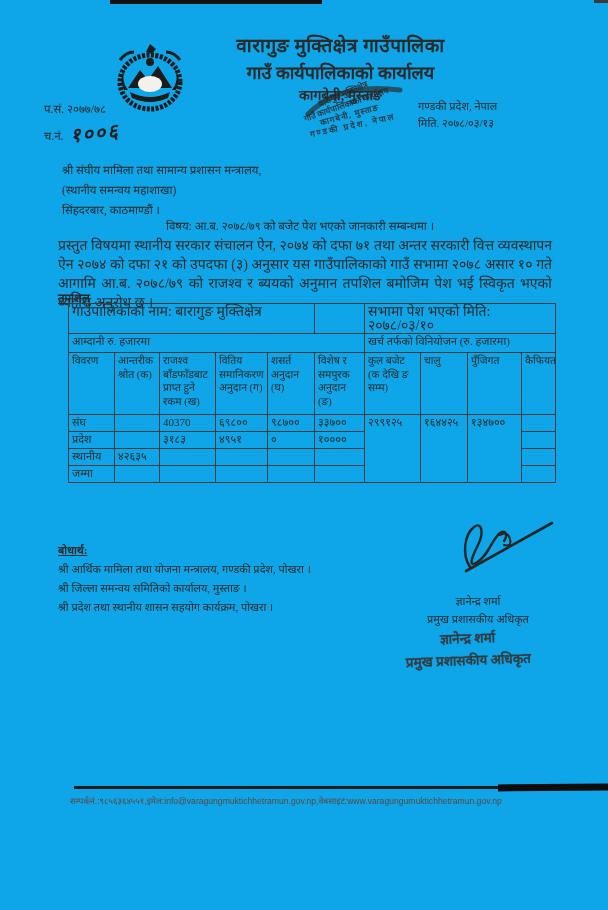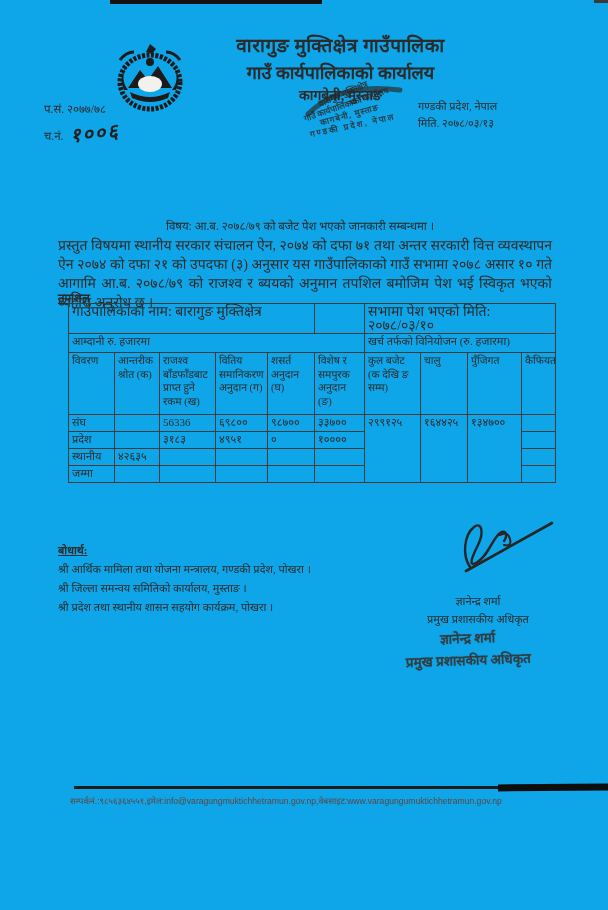--- a/index.html
+++ b/index.html
@@ -119,20 +119,25 @@
       <span>च.नं.</span>
       <span class="dispatch-no">१००६</span>
     </div>
   </div>
 
   <div class="meta-right">
     <div>गण्डकी प्रदेश, नेपाल</div>
     <div>मिति. २०७८/०३/१३</div>
   </div>
 
+  <div class="recipient">
+    <div>श्री संघीय मामिला तथा सामान्य प्रशासन मन्त्रालय,</div>
+    <div>(स्थानीय समन्वय महाशाखा)</div>
+    <div>सिंहदरबार, काठमाण्डौं ।</div>
+  </div>
 
   <div class="subject">विषय: आ.ब. २०७८/७९ को बजेट पेश भएको जानकारी सम्बन्धमा ।</div>
 
   <div class="body-par">प्रस्तुत विषयमा स्थानीय सरकार संचालन ऐन, २०७४ को दफा ७१ तथा अन्तर सरकारी वित्त व्यवस्थापन ऐन २०७४ को दफा २१ को उपदफा (३) अनुसार यस गाउँपालिकाको गाउँ सभामा २०७८ असार १० गते आगामि आ.ब. २०७८/७९ को राजश्व र ब्ययको अनुमान तपशिल बमोजिम पेश भई स्विकृत भएको ब्यहोरा अनुरोध छ ।</div>
   <div class="tapasil">तपशिल</div>
 
   <table class="budget">
     <colgroup>
       <col style="width:46px">
         <col style="width:45px">
@@ -163,21 +168,21 @@
       <td>शसर्त अनुदान (घ)</td>
       <td>विशेष र समपुरक अनुदान (ङ)</td>
       <td>कुल बजेट (क देखि ङ सम्म)</td>
       <td>चालु</td>
       <td>पुँजिगत</td>
       <td>कैफियत</td>
     </tr>
     <tr class="data">
       <td>संघ</td>
       <td class="num"></td>
-      <td class="num">56336</td>
+      <td class="num">40370</td>
       <td class="num">६९८००</td>
       <td class="num">९८७००</td>
       <td class="num">३३७००</td>
       <td class="num merged" rowspan="4">२९९१२५</td>
       <td class="num merged" rowspan="4">१६४४२५</td>
       <td class="num merged" rowspan="4">१३४७००</td>
       <td></td>
     </tr>
     <tr class="data">
       <td>प्रदेश</td>

